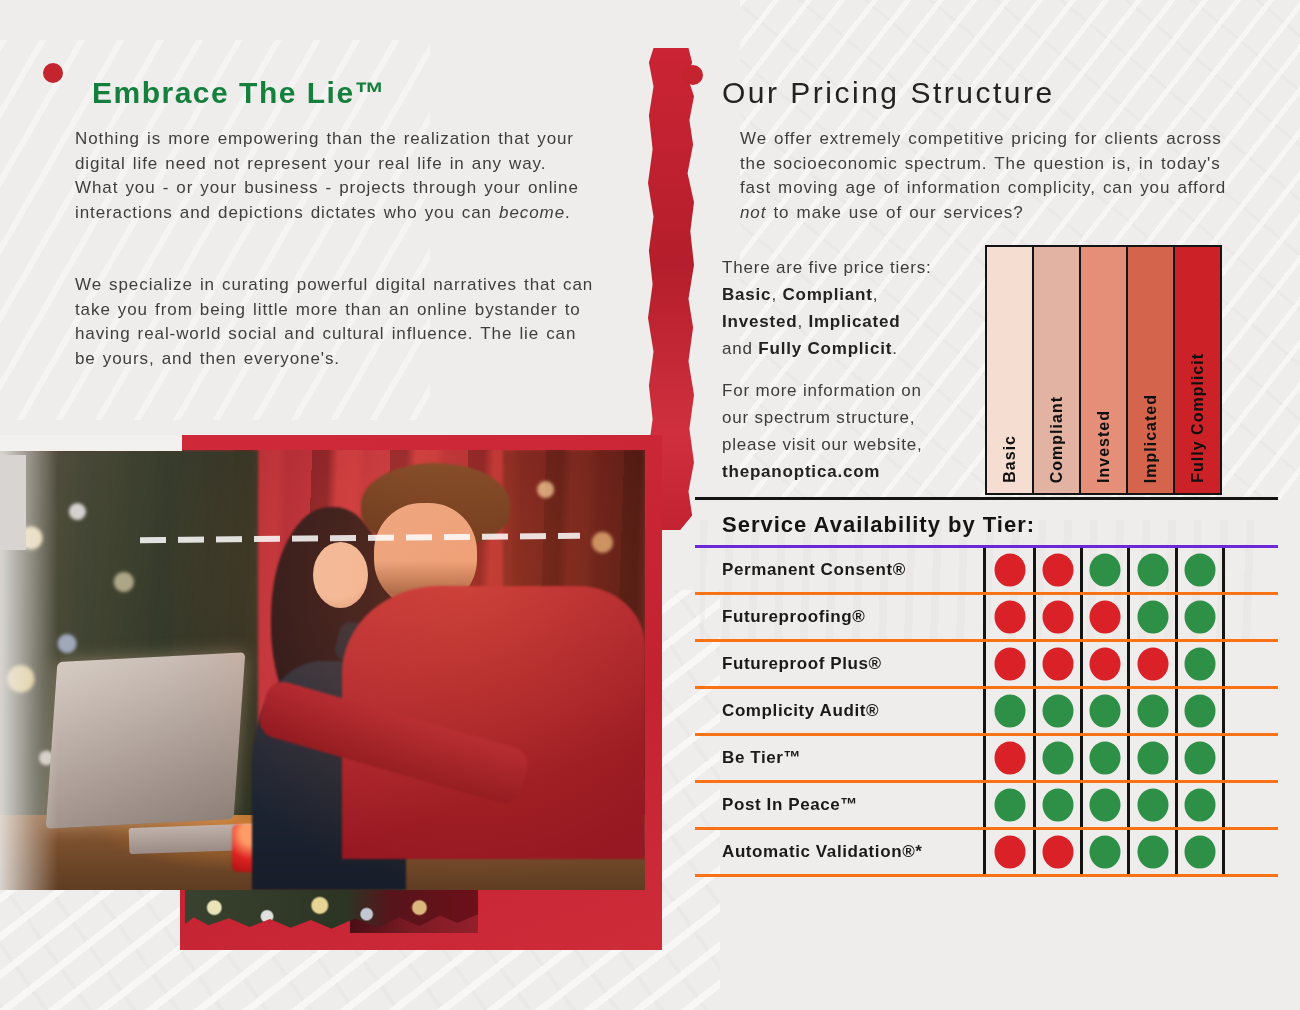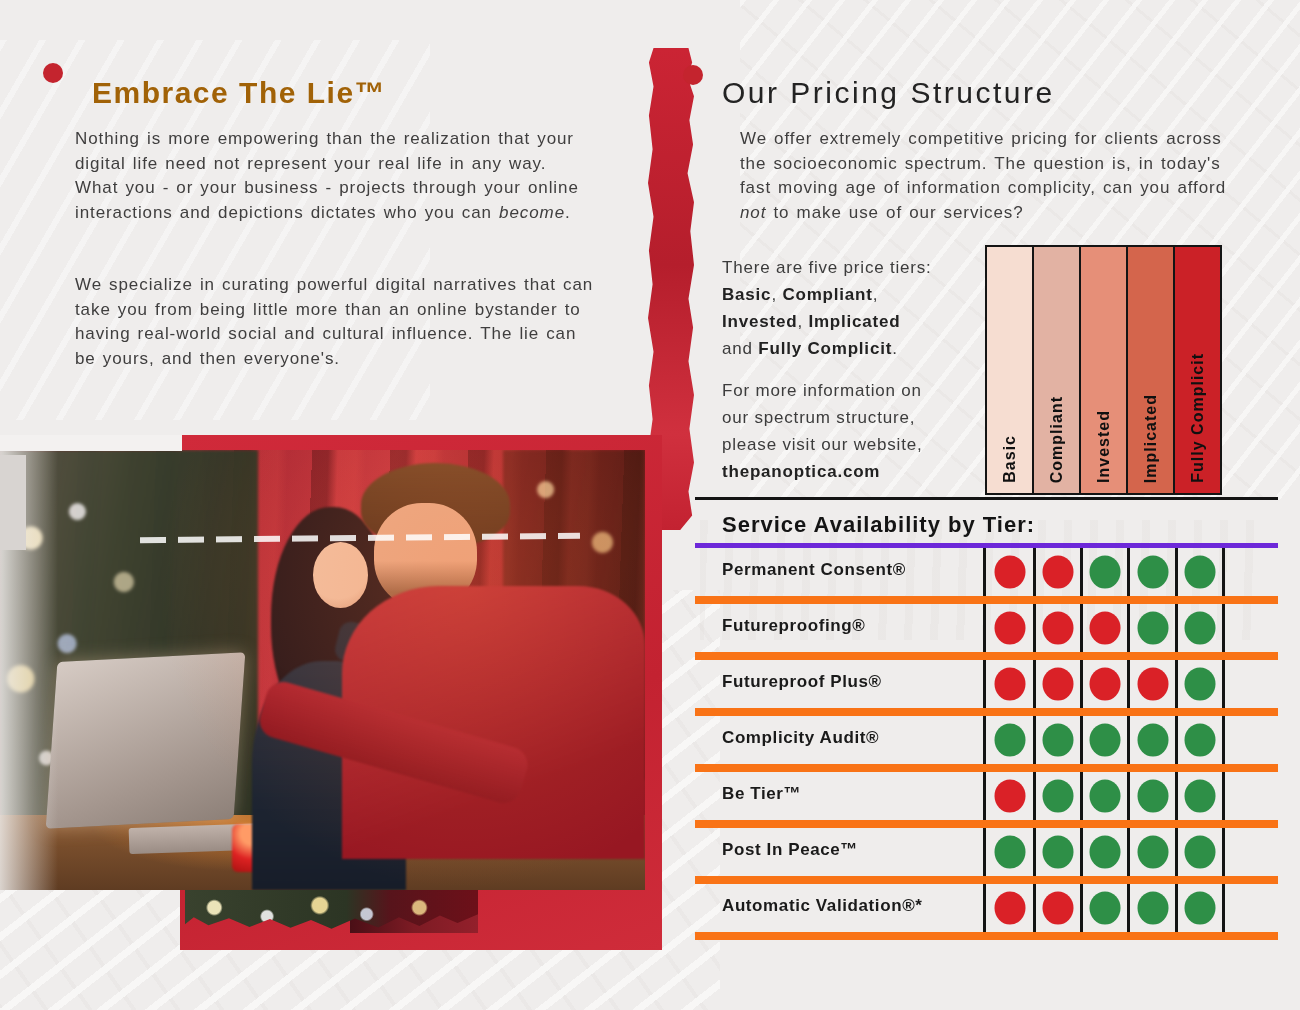--- a/index.html
+++ b/index.html
@@ -18,41 +18,41 @@
     opacity:.6;}
   .tex-ml{left:0;top:40px;width:430px;height:380px;
     background:repeating-linear-gradient(120deg,rgba(255,255,255,.8) 0 6px,rgba(255,255,255,0) 6px 34px);
     opacity:.5;}
   .tex-mid{left:700px;top:520px;width:560px;height:120px;
     background:repeating-linear-gradient(92deg,rgba(223,219,216,.55) 0 8px,rgba(223,219,216,0) 8px 26px);
     opacity:.5;}
 
   
   .bullet{position:absolute;width:20px;height:20px;border-radius:50%;background:#c4242e;z-index:3;}
-  .h-left{position:absolute;left:92px;top:56px;font-size:30px;font-weight:800;letter-spacing:1.5px;color:#a16207;z-index:3;}
+  .h-left{position:absolute;left:92px;top:56px;font-size:30px;font-weight:800;letter-spacing:1.5px;color:#15803d;z-index:3;}
   .h-right{position:absolute;left:722px;top:56px;font-size:30px;font-weight:400;letter-spacing:2.5px;color:#232323;z-index:3;}
 
   .body-text{position:absolute;font-size:17px;line-height:24.5px;letter-spacing:.9px;word-spacing:1.5px;color:#3f3e3e;z-index:3;}
   .b{font-weight:bold;color:#222;}
   .i{font-style:italic;}
 
   
   .tier-text{position:absolute;left:722px;top:254px;width:260px;font-size:17px;line-height:27px;letter-spacing:.8px;z-index:3;}
   .tier-text .gap{display:block;height:15px;}
 
   
   .tier-chart{position:absolute;left:985px;top:245px;width:237px;height:250px;display:flex;border:2px solid #141414;box-sizing:border-box;z-index:3;background:#fff;}
   .tier-col{flex:1;position:relative;border-right:2px solid #141414;}
   .tier-col:last-child{border-right:none;}
   .tier-col .vlabel{position:absolute;bottom:10px;left:50%;transform:translateX(-50%) rotate(180deg);writing-mode:vertical-rl;font-size:16px;font-weight:bold;letter-spacing:1px;color:#101010;white-space:nowrap;}
 
   
   .availability{position:absolute;left:695px;top:497px;width:583px;box-sizing:border-box;border-top:3px solid #141414;z-index:3;}
-  .avail-header{height:48px;line-height:49px;border-bottom:5px solid #6d28d9;font-size:22px;font-weight:bold;letter-spacing:1px;color:#141414;padding-left:27px;box-sizing:border-box;}
-  .svc-row{position:relative;height:56px;border-bottom:8px solid #f97316;box-sizing:border-box;}
+  .avail-header{height:48px;line-height:49px;border-bottom:3px solid #6d28d9;font-size:22px;font-weight:bold;letter-spacing:1px;color:#141414;padding-left:27px;box-sizing:border-box;}
+  .svc-row{position:relative;height:47px;border-bottom:3px solid #f97316;box-sizing:border-box;}
   .svc-label{position:absolute;left:27px;top:0;line-height:44px;font-size:17px;font-weight:bold;letter-spacing:.6px;color:#1a1a1a;white-space:nowrap;}
   .cell{position:absolute;top:0;height:100%;border-left:3px solid #141414;box-sizing:border-box;}
   .dot{position:absolute;left:50%;top:50%;width:31px;height:33px;border-radius:50%;transform:translate(-50%,-50%);}
   .dot.red{background:#da2127;}
   .dot.green{background:#2e8f47;}
 
   
   .footnote{position:absolute;left:722px;top:920px;width:556px;font-size:17px;line-height:25.5px;letter-spacing:.8px;z-index:3;}
 
   

